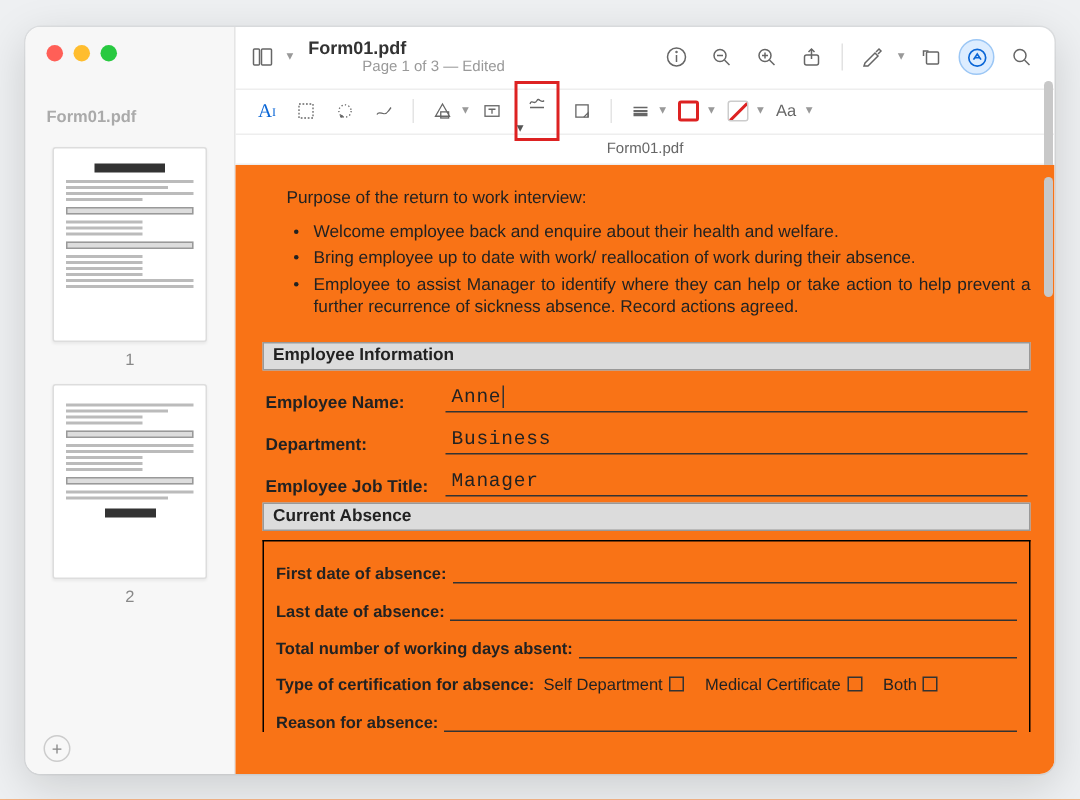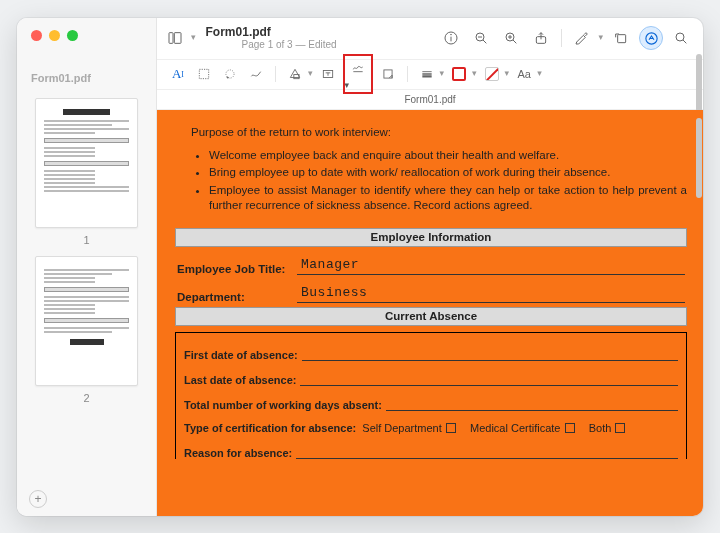--- a/index.html
+++ b/index.html
@@ -144,21 +144,20 @@
   .bullets li { margin: 2px 0; line-height: 1.35; }
   .bullets .justify { text-align: justify; }
 
   .section-bar {
     background: #dcdcdc;
     border: 1px solid #999;
     padding: 2.5px 6px;
     font-weight: 700;
     font-size: 11.5px;
     margin: 6px 0 0 0;
-    text-align: center;
   }
   .field-row {
     display: flex; align-items: flex-end; margin: 10px 2px 0 2px;
   }
   .field-label { width: 120px; font-weight: 700; font-size: 11.5px; white-space: nowrap; }
   .field-line {
     flex: 1; border-bottom: 1px solid #333; height: 18px;
     font-family: "Courier New", monospace; font-size: 13px;
     padding-left: 4px; letter-spacing: 0.5px;
   }
@@ -398,26 +397,30 @@
       <div class="heading">Purpose of the return to work interview:</div>
       <ul class="bullets">
         <li>Welcome employee back and enquire about their health and welfare.</li>
         <li>Bring employee up to date with work/ reallocation of work during their absence.</li>
         <li class="justify">Employee to assist Manager to identify where they can help or take action to help prevent a further recurrence of sickness absence. Record actions agreed.</li>
       </ul>
 
       <div class="section-bar">Employee Information</div>
 
       <div class="field-row">
-        <div class="field-label">Employee Job Title:</div>
-        <div class="field-line">Manager</div>
+        <div class="field-label">Employee Name:</div>
+        <div class="field-line"><span>Anne</span><span style="border-right:1px solid #333;margin-left:1px;">​</span></div>
       </div>
       <div class="field-row">
         <div class="field-label">Department:</div>
         <div class="field-line">Business</div>
+      </div>
+      <div class="field-row">
+        <div class="field-label">Employee Job Title:</div>
+        <div class="field-line">Manager</div>
       </div>
 
       <div class="section-bar" style="margin-top:4px;">Current Absence</div>
 
       <div class="box-outer">
         <div class="box-row">
           <span class="box-label">First date of absence:</span>
           <span class="box-line"></span>
         </div>
         <div class="box-row">

